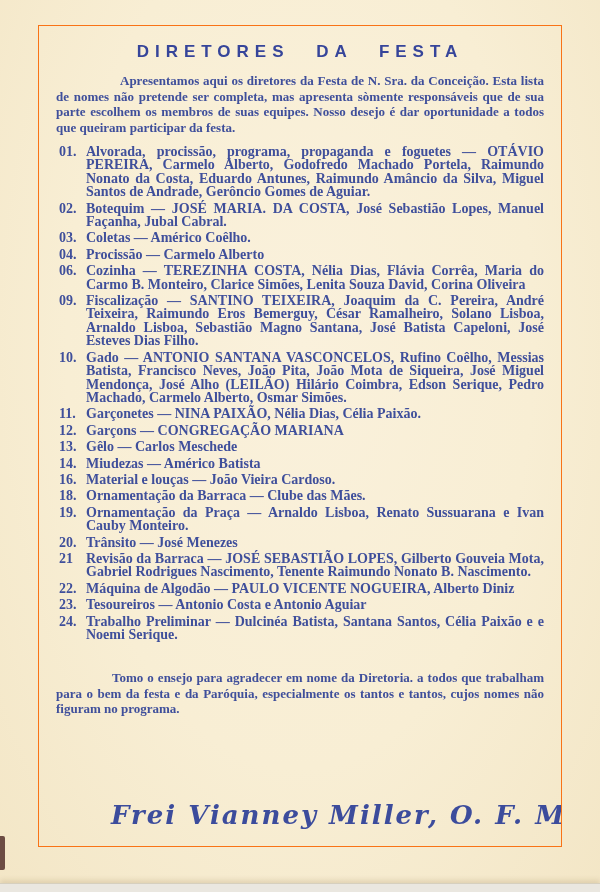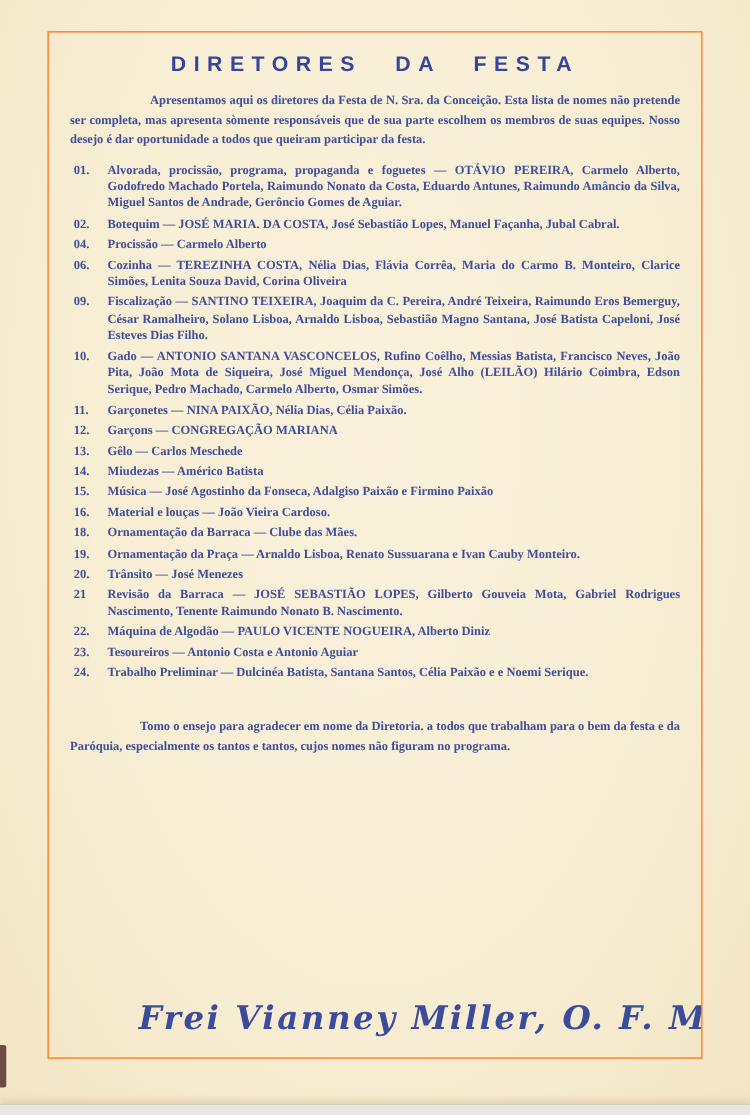--- a/index.html
+++ b/index.html
@@ -21,33 +21,33 @@
     text-align:center;
     font-family:"Liberation Sans", sans-serif;
     font-weight:bold;
     font-size:17px;
     letter-spacing:6px;
     word-spacing:16px;
     color:#36459a;
     margin-top:4px;
   }
   .intro, .closing{
-    font-size:10px;line-height:15.5px;
+    font-size:13px;line-height:15.5px;
     font-weight:600;
     text-align:justify;
     text-indent:64px;
     margin-top:11px;
   }
   .closing{margin-top:26px;text-indent:56px;}
   ol.directors{
     list-style:none;margin:10px 0 0 0;padding:0 0 0 3px;
   }
   ol.directors li{
     display:flex;
-    font-size:10px;line-height:13.4px;
+    font-size:14px;line-height:13.4px;
     font-weight:600;
     margin-bottom:3px;
   }
   ol.directors .num{
     flex:0 0 27px;
   }
   ol.directors .txt{
     flex:1;
     text-align:justify;
   }
@@ -89,20 +89,24 @@
   <ol class="directors">
       <li>
         <span class="num">01.</span>
         <span class="txt">Alvorada, procissão, programa, propaganda e foguetes — OTÁVIO PEREIRA, Carmelo Alberto, Godofredo Machado Portela, Raimundo Nonato da Costa, Eduardo Antunes, Raimundo Amâncio da Silva, Miguel Santos de Andrade, Gerôncio Gomes de Aguiar.</span>
       </li>
       <li>
         <span class="num">02.</span>
         <span class="txt">Botequim — JOSÉ MARIA. DA COSTA, José Sebastião Lopes, Manuel Façanha, Jubal Cabral.</span>
       </li>
       <li>
+        <span class="num">03.</span>
+        <span class="txt">Coletas — Américo Coêlho.</span>
+      </li>
+      <li>
         <span class="num">04.</span>
         <span class="txt">Procissão — Carmelo Alberto</span>
       </li>
       <li>
         <span class="num">06.</span>
         <span class="txt">Cozinha — TEREZINHA COSTA, Nélia Dias, Flávia Corrêa, Maria do Carmo B. Monteiro, Clarice Simões, Lenita Souza David, Corina Oliveira</span>
       </li>
       <li>
         <span class="num">09.</span>
         <span class="txt">Fiscalização — SANTINO TEIXEIRA, Joaquim da C. Pereira, André Teixeira, Raimundo Eros Bemerguy, César Ramalheiro, Solano Lisboa, Arnaldo Lisboa, Sebastião Magno Santana, José Batista Capeloni, José Esteves Dias Filho.</span>
@@ -119,24 +123,20 @@
         <span class="num">12.</span>
         <span class="txt">Garçons — CONGREGAÇÃO MARIANA</span>
       </li>
       <li>
         <span class="num">13.</span>
         <span class="txt">Gêlo — Carlos Meschede</span>
       </li>
       <li>
         <span class="num">14.</span>
         <span class="txt">Miudezas — Américo Batista</span>
-      </li>
-      <li>
-        <span class="num">15.</span>
-        <span class="txt">Música — José Agostinho da Fonseca, Adalgiso Paixão e Firmino Paixão</span>
       </li>
       <li>
         <span class="num">16.</span>
         <span class="txt">Material e louças — João Vieira Cardoso.</span>
       </li>
       <li>
         <span class="num">18.</span>
         <span class="txt">Ornamentação da Barraca — Clube das Mães.</span>
       </li>
       <li>

